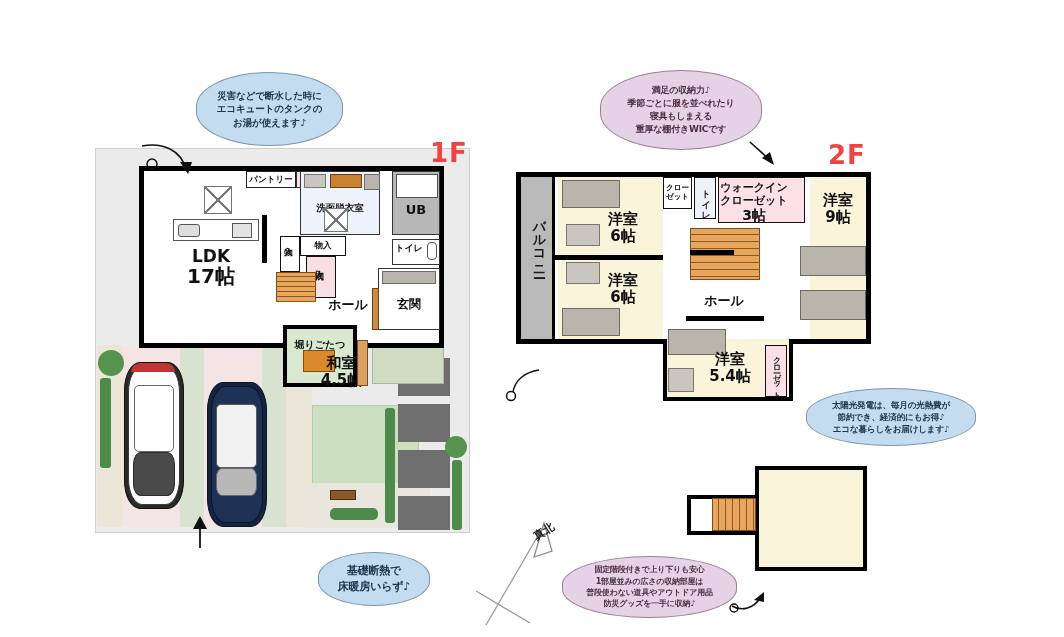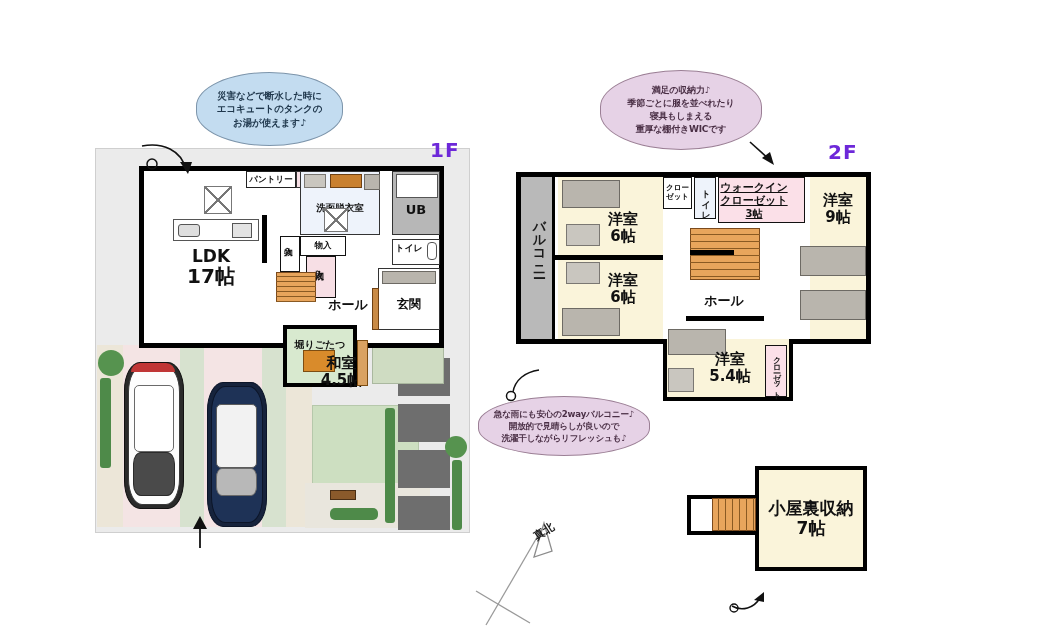--- a/index.html
+++ b/index.html
@@ -28,21 +28,21 @@
   .bubble::before,.bubble::after{
     content:"";position:absolute;border-radius:50%;
     background:inherit;border:inherit;z-index:-1;
   }
   .bubble::before{left:8%;top:-16%;width:42%;height:52%;}
   .bubble::after{right:6%;top:-12%;width:40%;height:46%;}
   .bubble .txt{position:relative;z-index:2;}
 
   
   .floorlabel{
-    position:absolute;font-size:20px;font-weight:700;color:#6d28d9;
+    position:absolute;font-size:26px;font-weight:700;color:#ef4444;
     font-family:"DejaVu Sans","Liberation Sans",sans-serif;letter-spacing:1px;
   }
   .site{position:absolute;background:#ebebeb;border:1px solid #cfcfcf;}
   .pave{position:absolute;}
   .wall{position:absolute;background:#000;}
   .room{position:absolute;box-sizing:border-box;}
   .rlabel{
     position:absolute;text-align:center;line-height:1.05;
     font-weight:700;color:#111;
   }
@@ -195,23 +195,23 @@
     <span>6帖</span>
   </div>
 
   <div class="room" style="left:663px;top:177px;width:29px;height:32px;background:#ffffff;border:1.5px solid #111;"></div>
   <div class="tiny abs" style="left:663px;top:183px;width:29px;font-size:7.5px;line-height:1.2;">クロー<br>ゼット</div>
 
   <div class="room" style="left:694px;top:177px;width:22px;height:42px;background:#eef3fb;border:1.5px solid #111;"></div>
   <div class="abs vtxt" style="left:699px;top:184px;font-size:9px;font-weight:700;">トイレ</div>
 
   <div class="room" style="left:718px;top:177px;width:87px;height:46px;background:#fbe0e8;border:1.5px solid #111;"></div>
-  <div class="rlabel abs" style="left:718px;top:181px;width:72px;font-size:11px;line-height:1.2;text-decoration:underline;">
+  <div class="rlabel abs" style="left:718px;top:181px;width:72px;font-size:11px;line-height:1.2;">
     <span>ウォークイン<br>クローゼット</span><br>
-    <span style="font-size:10px;">3帖</span>
+    <span style="font-size:14px;">3帖</span>
   </div>
 
   <div class="room" style="left:810px;top:177px;width:56px;height:162px;background:#faf4da;"></div>
   <div class="rlabel abs" style="left:806px;top:192px;width:64px;font-size:15px;line-height:1.15;">
     <span>洋室</span><br>
     <span>9帖</span>
   </div>
   <div class="fur gray-fur" style="left:800px;top:246px;width:66px;height:30px;"></div>
   <div class="fur gray-fur" style="left:800px;top:290px;width:66px;height:30px;"></div>
 
@@ -233,24 +233,20 @@
   <div class="room" style="left:765px;top:345px;width:22px;height:52px;background:#fbe0e8;border:1.4px solid #111;"></div>
   <div class="abs vtxt" style="left:770px;top:350px;font-size:8px;font-weight:700;">クローゼット</div>
 
   <div class="floorlabel" style="left:828px;top:140px;">2F</div>
 
   <div class="room" style="left:755px;top:466px;width:112px;height:105px;background:#faf4da;border:4px solid #000;"></div>
   <div class="room" style="left:687px;top:495px;width:70px;height:40px;background:#ffffff;border:4px solid #000;"></div>
   <div class="room stairs" style="left:712px;top:498px;width:44px;height:33px;"></div>
   <div class="abs" style="left:712px;top:498px;width:44px;height:33px;
        background:repeating-linear-gradient(to right, transparent 0 6px, #8a5a23 6px 7px);"></div>
-  <div class="rlabel abs" style="left:755px;top:498px;width:112px;font-size:17px;line-height:1.2;">
-    <span>小屋裏収納</span><br>
-    <span>7帖</span>
-  </div>
 
   <svg class="abs" style="left:468px;top:505px;width:110px;height:125px;" viewBox="0 0 110 125">
     <line x1="18" y1="120" x2="75" y2="22" stroke="#9a9a9a" stroke-width="1.3"></line>
     <line x1="8" y1="86" x2="62" y2="118" stroke="#9a9a9a" stroke-width="1.3"></line>
     <polygon points="76,18 66,52 84,46" fill="#ffffff" stroke="#8c8c8c" stroke-width="1.3"></polygon>
   </svg>
   <div class="abs" style="left:533px;top:524px;font-size:11px;font-weight:700;transform:rotate(-32deg);">真北</div>
 
   <svg class="abs" style="left:140px;top:140px;width:60px;height:45px;" viewBox="0 0 60 45">
     <path d="M2,6 C22,2 42,10 46,30" fill="none" stroke="#111" stroke-width="1.6"></path>
@@ -268,36 +264,46 @@
   <div class="bubble blue" style="left:196px;top:72px;width:147px;height:74px;font-size:9.6px;">
     <span class="txt">災害などで断水した時に
 エコキュートのタンクの
 お湯が使えます♪</span>
   </div>
   <svg class="abs" style="left:748px;top:140px;width:36px;height:32px;" viewBox="0 0 36 32">
     <path d="M2,2 L22,20" stroke="#111" stroke-width="1.6" fill="none"></path>
     <polygon points="26,25 14,18 22,12" fill="#111"></polygon>
   </svg>
 
-  <div class="bubble pink2" style="left:478px;top:396px;width:172px;height:60px;font-size:8.6px;">
-    <span class="txt">急な雨にも安心の2wayバルコニー♪
-開放的で見晴らしが良いので
-洗濯干しながらリフレッシュも♪</span>
-  </div>
   <svg class="abs" style="left:505px;top:368px;width:40px;height:34px;" viewBox="0 0 40 34">
     <path d="M34,2 C20,4 10,12 8,24" fill="none" stroke="#111" stroke-width="1.5"></path>
     <circle cx="6" cy="28" r="4.5" fill="none" stroke="#111" stroke-width="1.5"></circle>
   </svg>
 
+  <div class="bubble blue" style="left:806px;top:388px;width:170px;height:58px;font-size:8.6px;">
+    <span class="txt">太陽光発電は、毎月の光熱費が
+節約でき、経済的にもお得♪
+エコな暮らしをお届けします♪</span>
+  </div>
 
   <svg class="abs" style="left:186px;top:514px;width:30px;height:34px;" viewBox="0 0 30 34">
     <line x1="14" y1="34" x2="14" y2="10" stroke="#111" stroke-width="1.8"></line>
     <polygon points="14,2 7,15 21,15" fill="#111"></polygon>
   </svg>
 
-
+  <div class="bubble blue" style="left:318px;top:552px;width:112px;height:54px;font-size:11px;">
+    <span class="txt">基礎断熱で
+床暖房いらず♪</span>
+  </div>
+
+  <div class="bubble pink2" style="left:562px;top:556px;width:175px;height:62px;font-size:8px;">
+    <span class="txt">固定階段付きで上り下りも安心
+1部屋並みの広さの収納部屋は
+普段使わない道具やアウトドア用品
+防災グッズを一手に収納♪</span>
+  </div>
   <svg class="abs" style="left:728px;top:588px;width:42px;height:32px;" viewBox="0 0 42 32">
     <path d="M4,18 C14,24 26,20 32,10" fill="none" stroke="#111" stroke-width="1.5"></path>
     <polygon points="36,4 26,12 36,14" fill="#111"></polygon>
     <circle cx="6" cy="20" r="4" fill="none" stroke="#111" stroke-width="1.4"></circle>
   </svg>
 
 </div>
 
 </body></html>

